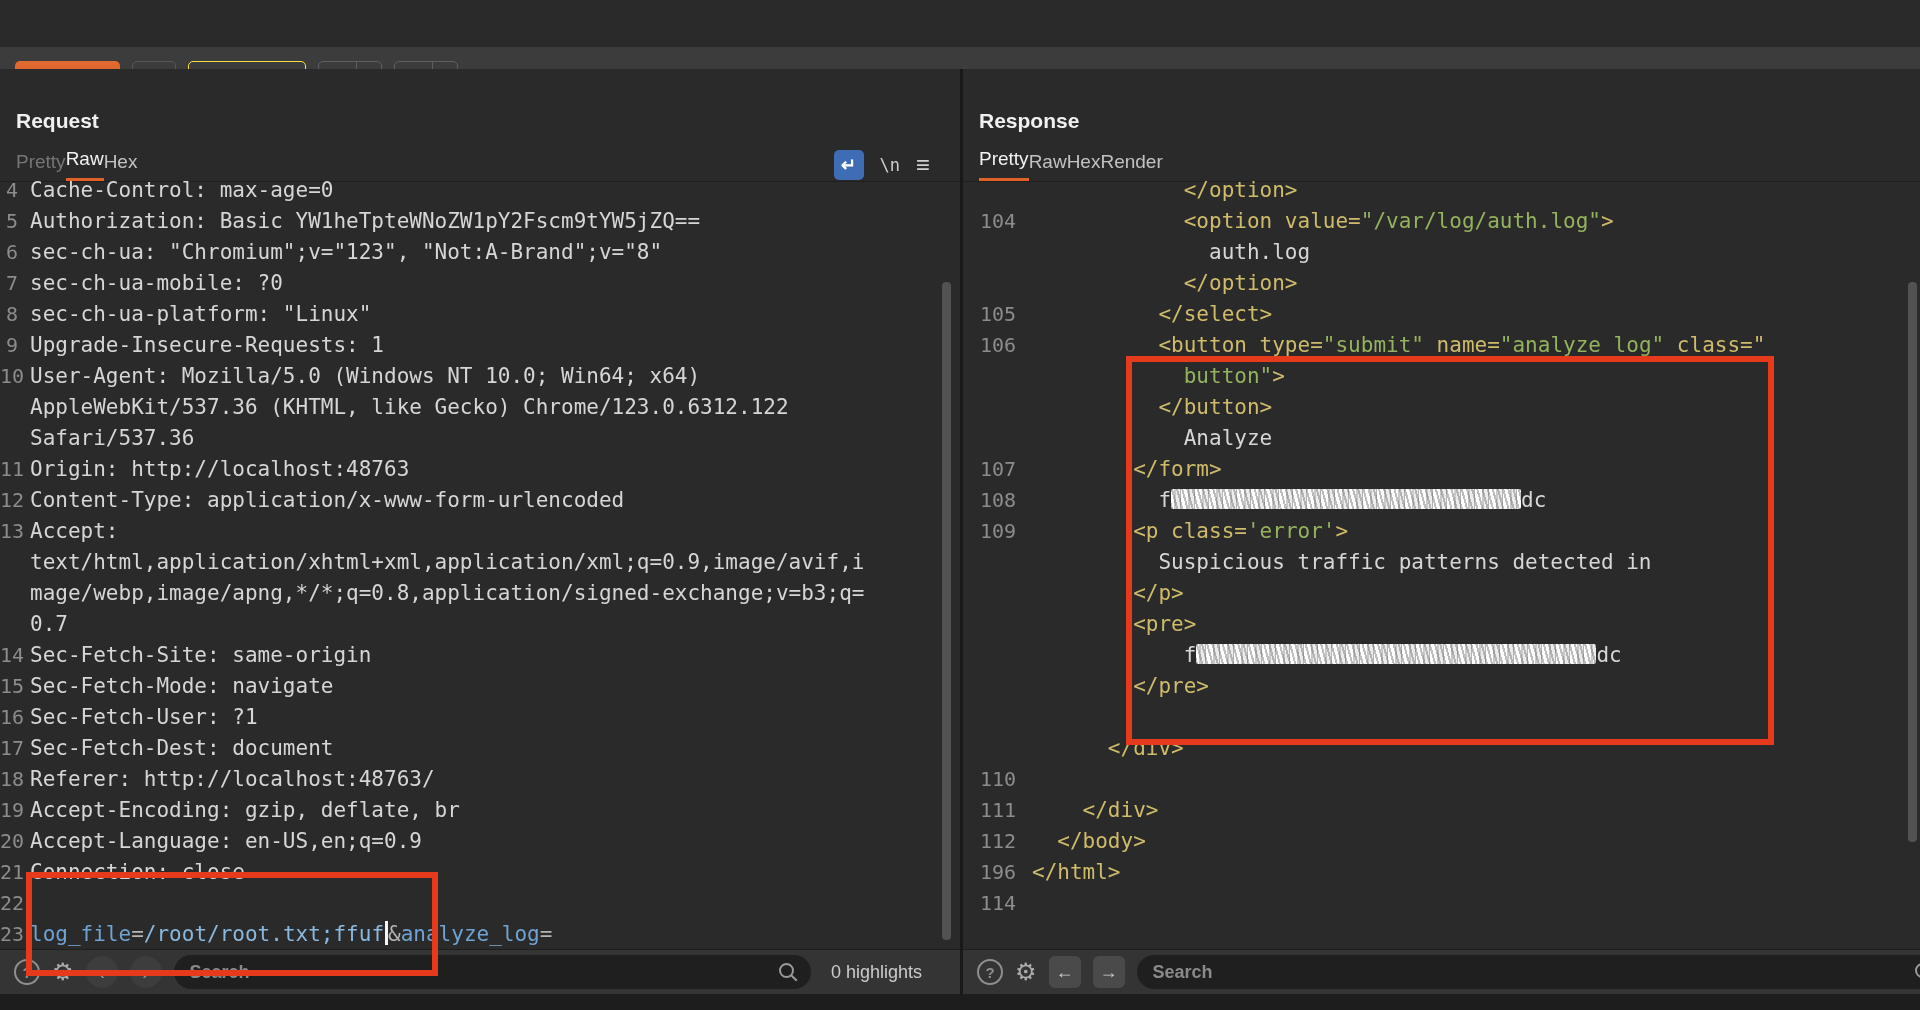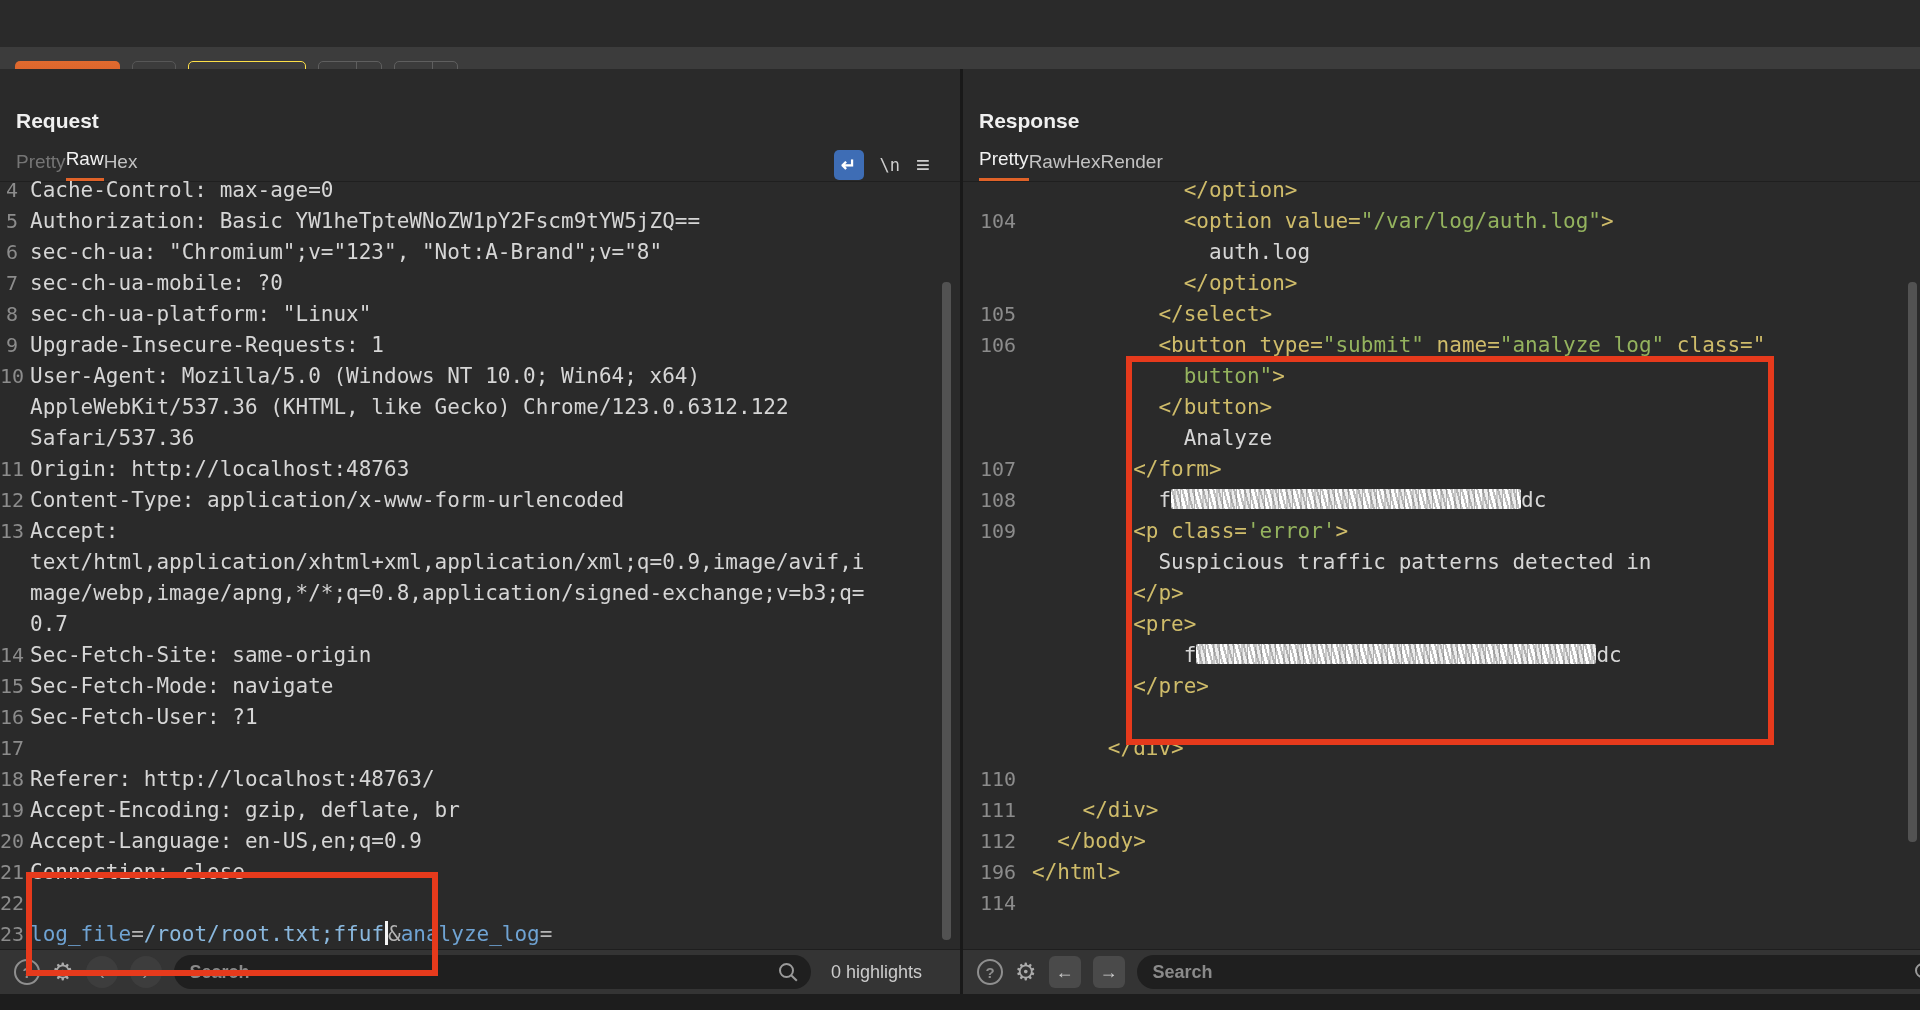--- a/index.html
+++ b/index.html
@@ -157,21 +157,21 @@
         <div class="code-row"><span class="gutter"></span><span class="code-text"><span class="tok-h">Safari/537.36</span></span></div>
         <div class="code-row"><span class="gutter">11</span><span class="code-text"><span class="tok-h">Origin: http://localhost:48763</span></span></div>
         <div class="code-row"><span class="gutter">12</span><span class="code-text"><span class="tok-h">Content-Type: application/x-www-form-urlencoded</span></span></div>
         <div class="code-row"><span class="gutter">13</span><span class="code-text"><span class="tok-h">Accept:</span></span></div>
         <div class="code-row"><span class="gutter"></span><span class="code-text"><span class="tok-h">text/html,application/xhtml+xml,application/xml;q=0.9,image/avif,i</span></span></div>
         <div class="code-row"><span class="gutter"></span><span class="code-text"><span class="tok-h">mage/webp,image/apng,*/*;q=0.8,application/signed-exchange;v=b3;q=</span></span></div>
         <div class="code-row"><span class="gutter"></span><span class="code-text"><span class="tok-h">0.7</span></span></div>
         <div class="code-row"><span class="gutter">14</span><span class="code-text"><span class="tok-h">Sec-Fetch-Site: same-origin</span></span></div>
         <div class="code-row"><span class="gutter">15</span><span class="code-text"><span class="tok-h">Sec-Fetch-Mode: navigate</span></span></div>
         <div class="code-row"><span class="gutter">16</span><span class="code-text"><span class="tok-h">Sec-Fetch-User: ?1</span></span></div>
-        <div class="code-row"><span class="gutter">17</span></div>
+        <div class="code-row"><span class="gutter">17</span><span class="code-text"><span class="tok-h">Sec-Fetch-Dest: document</span></span></div>
         <div class="code-row"><span class="gutter">18</span><span class="code-text"><span class="tok-h">Referer: http://localhost:48763/</span></span></div>
         <div class="code-row"><span class="gutter">19</span><span class="code-text"><span class="tok-h">Accept-Encoding: gzip, deflate, br</span></span></div>
         <div class="code-row"><span class="gutter">20</span><span class="code-text"><span class="tok-h">Accept-Language: en-US,en;q=0.9</span></span></div>
         <div class="code-row"><span class="gutter">21</span><span class="code-text"><span class="tok-h">Connection: close</span></span></div>
         <div class="code-row"><span class="gutter">22</span><span class="code-text"></span></div>
         <div class="code-row"><span class="gutter">23</span><span class="code-text"><span class="tok-pn">log_file</span><span class="tok-d">=</span><span class="tok-pv">/root/root.txt;ffuf</span><span class="caret"></span><span class="tok-d">&amp;</span><span class="tok-pn">analyze_log</span><span class="tok-d">=</span></span></div>
       </div>
   </div>
 
   <div class="statusbar">

